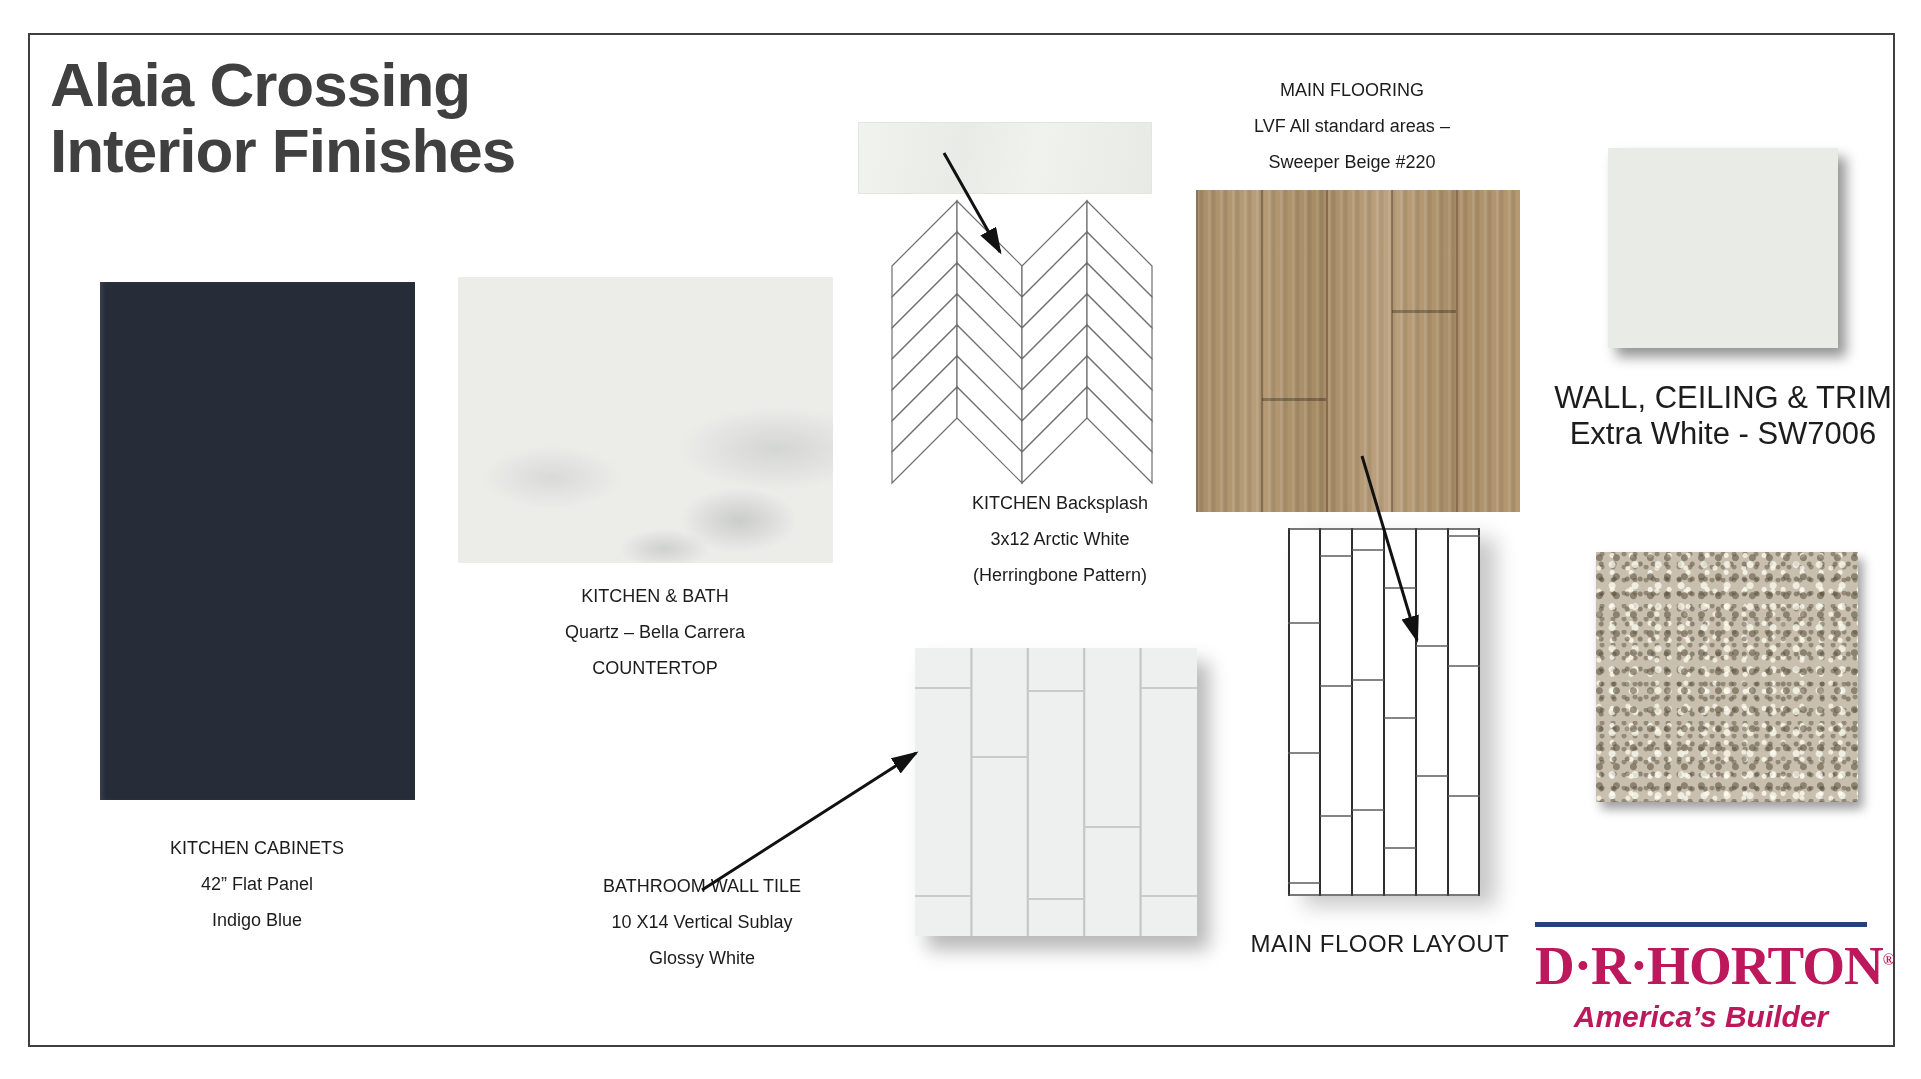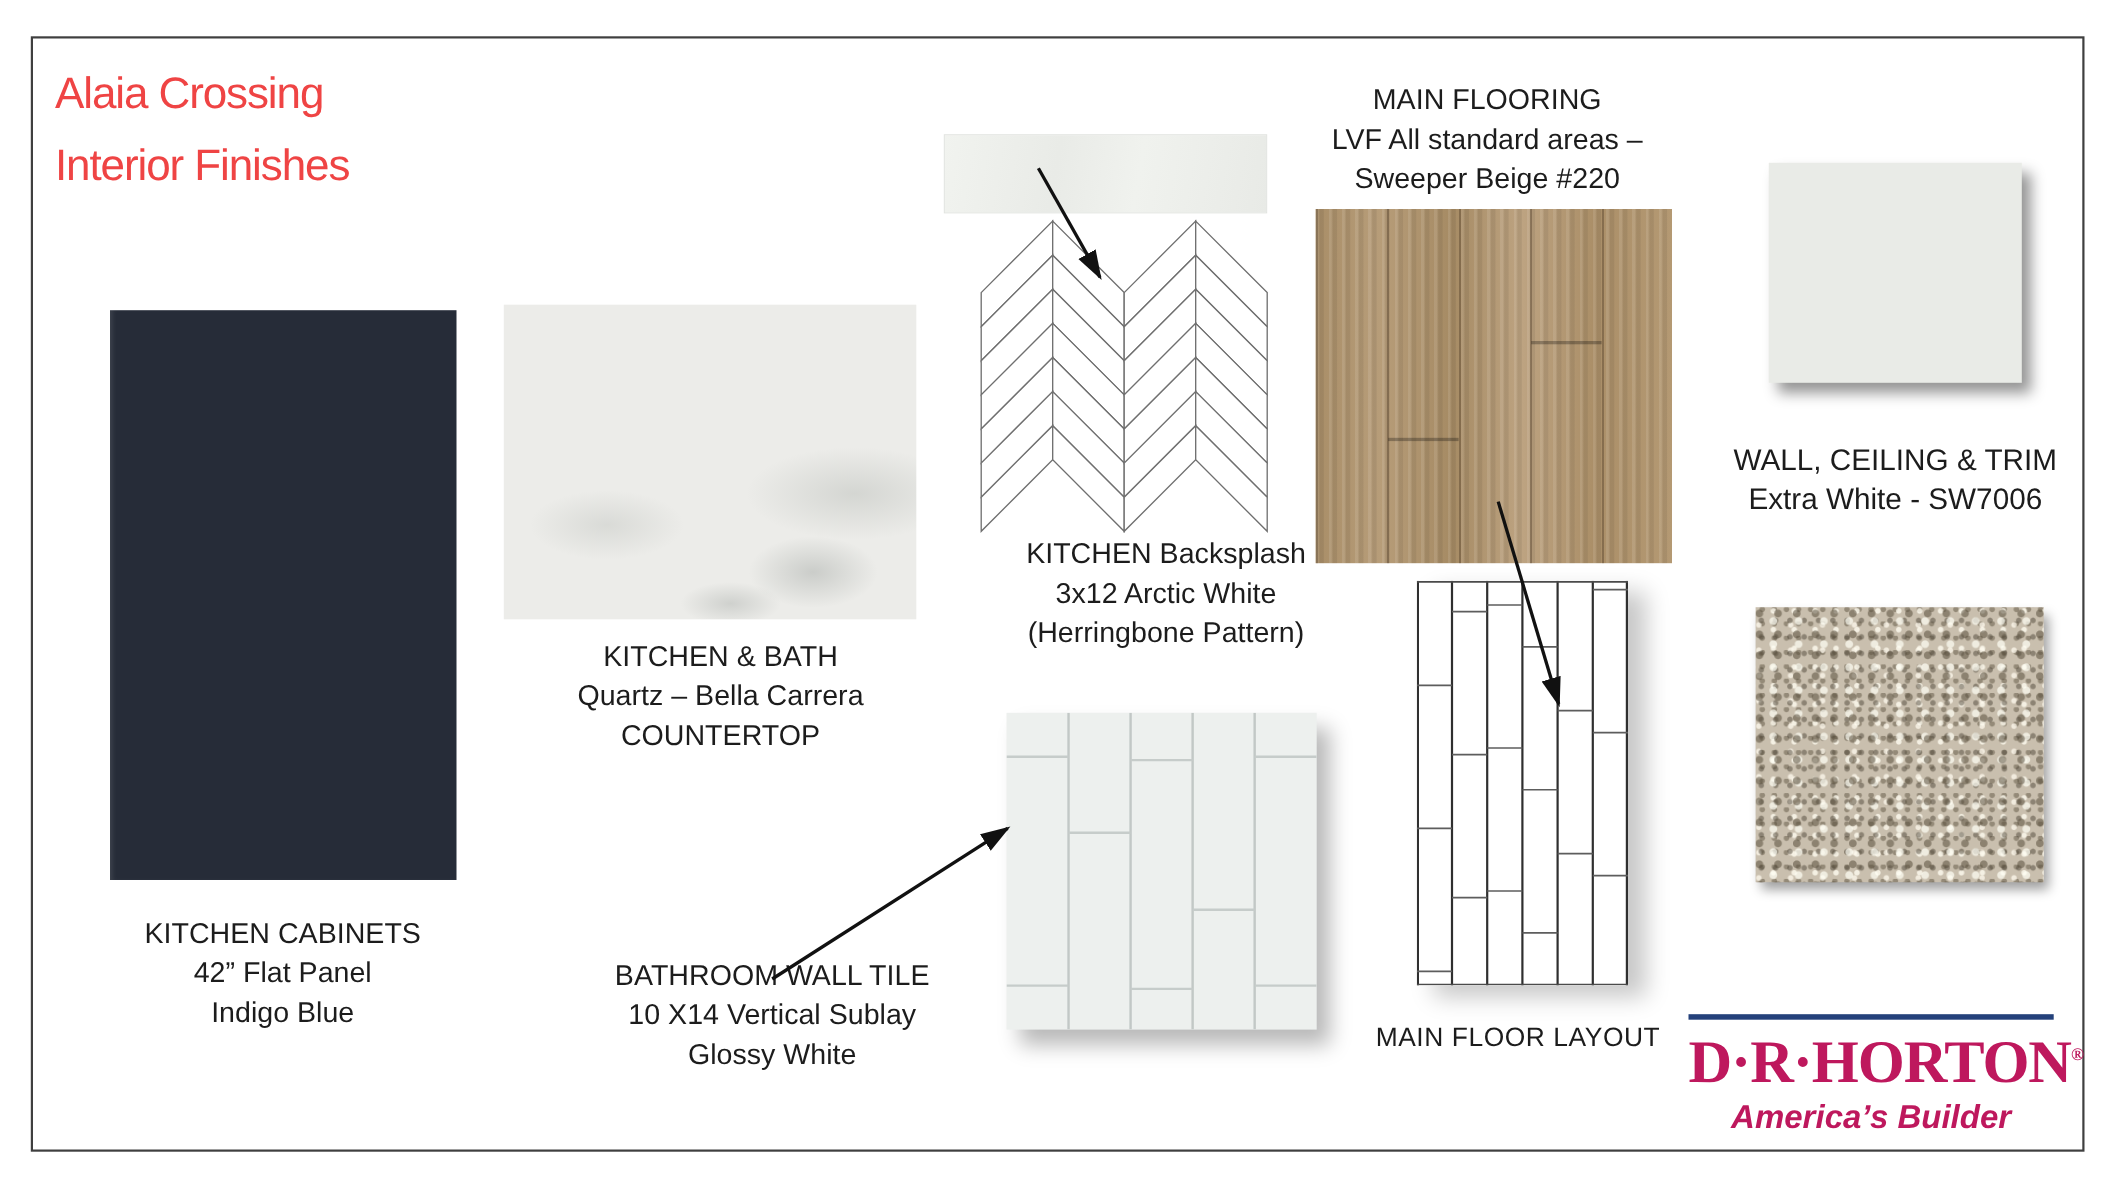--- a/index.html
+++ b/index.html
@@ -1,21 +1,21 @@
 <!DOCTYPE html>
 <html><head>
 <meta charset="utf-8">
 <style>
   html,body{margin:0;padding:0;background:#ffffff;}
   .canvas{position:relative;width:1921px;height:1079px;background:#ffffff;overflow:hidden;
           font-family:"Liberation Sans",sans-serif;color:#1c1c1c;}
   .frame{position:absolute;left:28px;top:33px;width:1863px;height:1010px;border:2px solid #3f3f3f;}
-  .title{position:absolute;left:50px;top:52px;margin:0;font-size:40px;line-height:66px;
-         font-weight:normal;letter-spacing:-1px;color:#ef4444;}
-  .label{position:absolute;text-align:center;font-size:26px;line-height:36px;color:#1c1c1c;}
+  .title{position:absolute;left:50px;top:52px;margin:0;font-size:62px;line-height:66px;
+         font-weight:bold;letter-spacing:-1px;color:#404040;}
+  .label{position:absolute;text-align:center;font-size:18px;line-height:36px;color:#1c1c1c;}
   .caption-italic{position:absolute;text-align:center;font-size:24px;color:#1c1c1c;letter-spacing:0.5px;}
   .swatch{position:absolute;}
   .sw-cabinet{left:100px;top:282px;width:315px;height:518px;background:#262c38;
               box-shadow:inset 4px 0 5px -2px rgba(255,255,255,0.12);}
   .sw-quartz{left:458px;top:277px;width:375px;height:286px;background-color:#ecece9;
      background-image:
        radial-gradient(ellipse 90px 50px at 75% 85%, rgba(140,146,142,0.35), transparent 65%),
        radial-gradient(ellipse 140px 60px at 85% 60%, rgba(150,156,150,0.28), transparent 70%),
        radial-gradient(ellipse 100px 45px at 25% 70%, rgba(150,156,150,0.22), transparent 70%),
        radial-gradient(ellipse 70px 30px at 55% 95%, rgba(140,146,142,0.30), transparent 65%);}
@@ -155,21 +155,21 @@
         <line x1="128" y1="118" x2="160" y2="118" stroke="#5d5d5d" stroke-width="1.5"></line>
         <line x1="128" y1="248" x2="160" y2="248" stroke="#5d5d5d" stroke-width="1.5"></line>
         <line x1="160" y1="8" x2="192" y2="8" stroke="#5d5d5d" stroke-width="1.5"></line>
         <line x1="160" y1="138" x2="192" y2="138" stroke="#5d5d5d" stroke-width="1.5"></line>
         <line x1="160" y1="268" x2="192" y2="268" stroke="#5d5d5d" stroke-width="1.5"></line>
       </svg>
   </div>
   <div class="caption-italic" style="left:1225px;top:930px;width:310px;">MAIN FLOOR LAYOUT</div>
 
   <div class="swatch sw-wall"></div>
-  <div class="label" style="left:1548px;top:400px;width:350px;font-size:27px;text-align:center;">
+  <div class="label" style="left:1548px;top:380px;width:350px;font-size:31px;text-align:center;">
     <div>WALL, CEILING &amp; TRIM</div>
     <div>Extra White - SW7006</div>
   </div>
 
   <div class="swatch sw-carpet"></div>
 
   <div class="swatch sw-bathtile">
     <svg viewBox="0 0 282 288" width="282" height="288" id="bathtile-svg">
         <line x1="56.4" y1="0" x2="56.4" y2="288" stroke="#c2c8c6" stroke-width="2.2"></line>
         <line x1="112.8" y1="0" x2="112.8" y2="288" stroke="#c2c8c6" stroke-width="2.2"></line>

